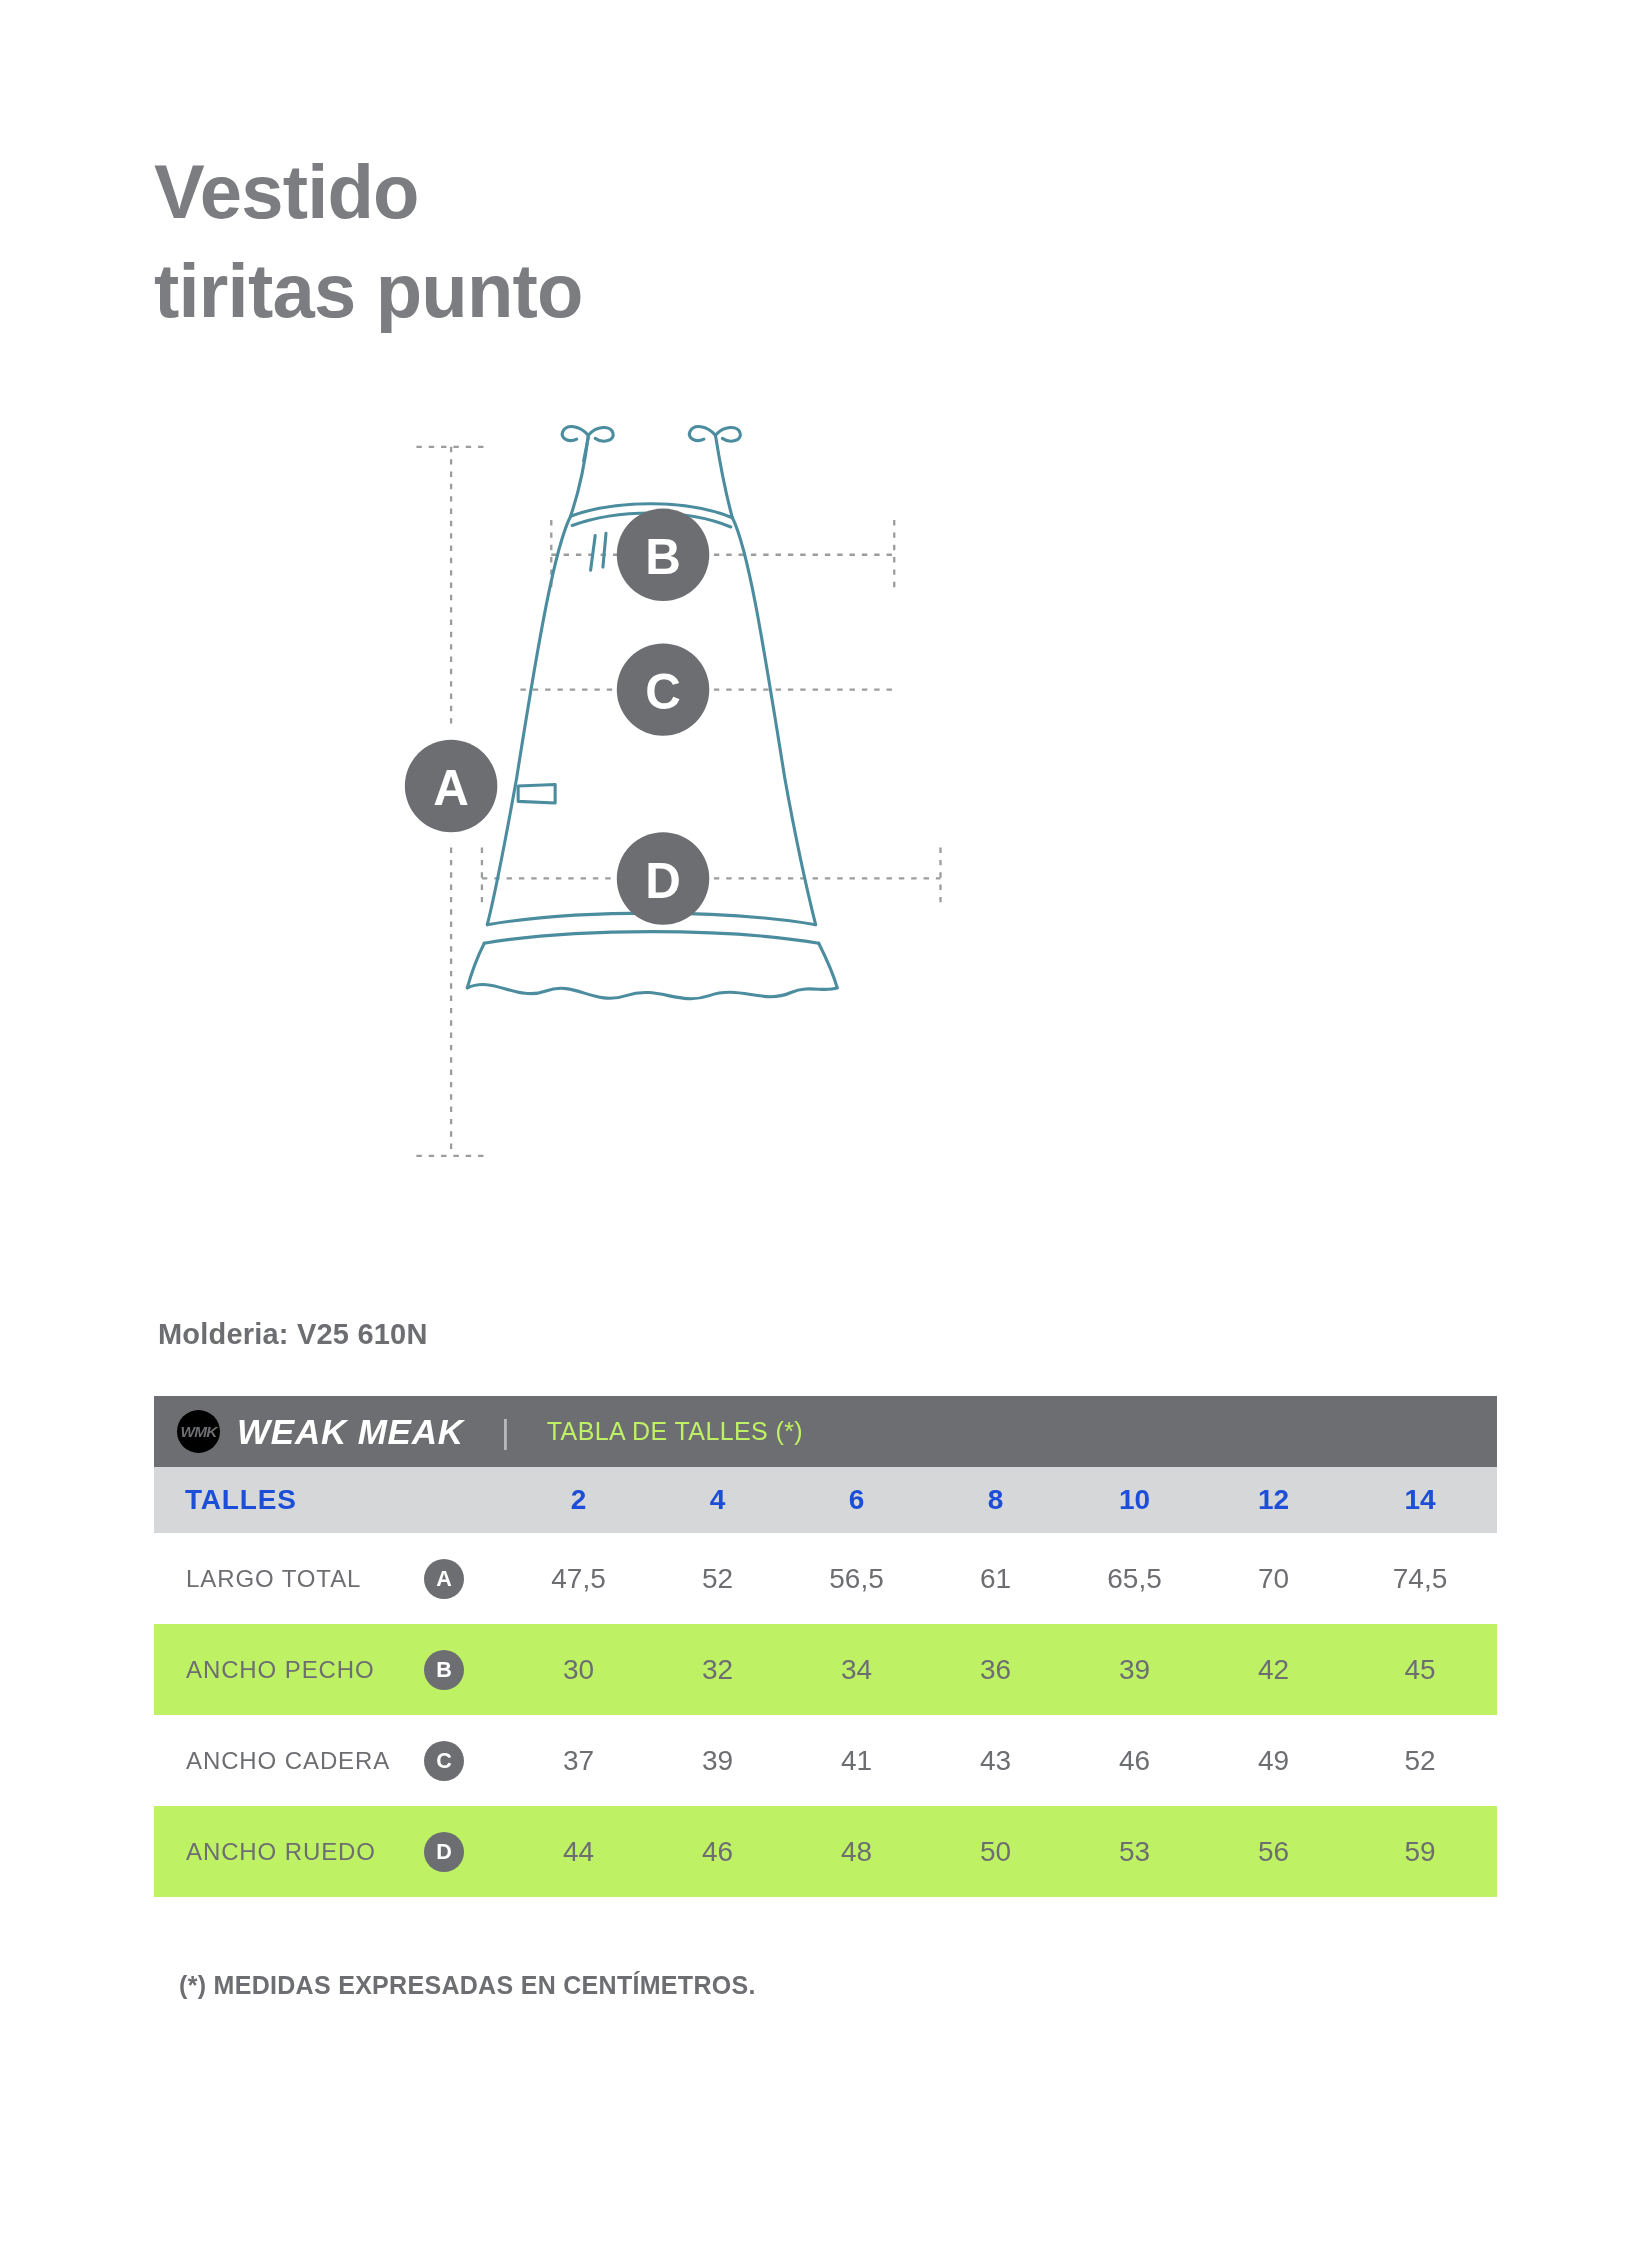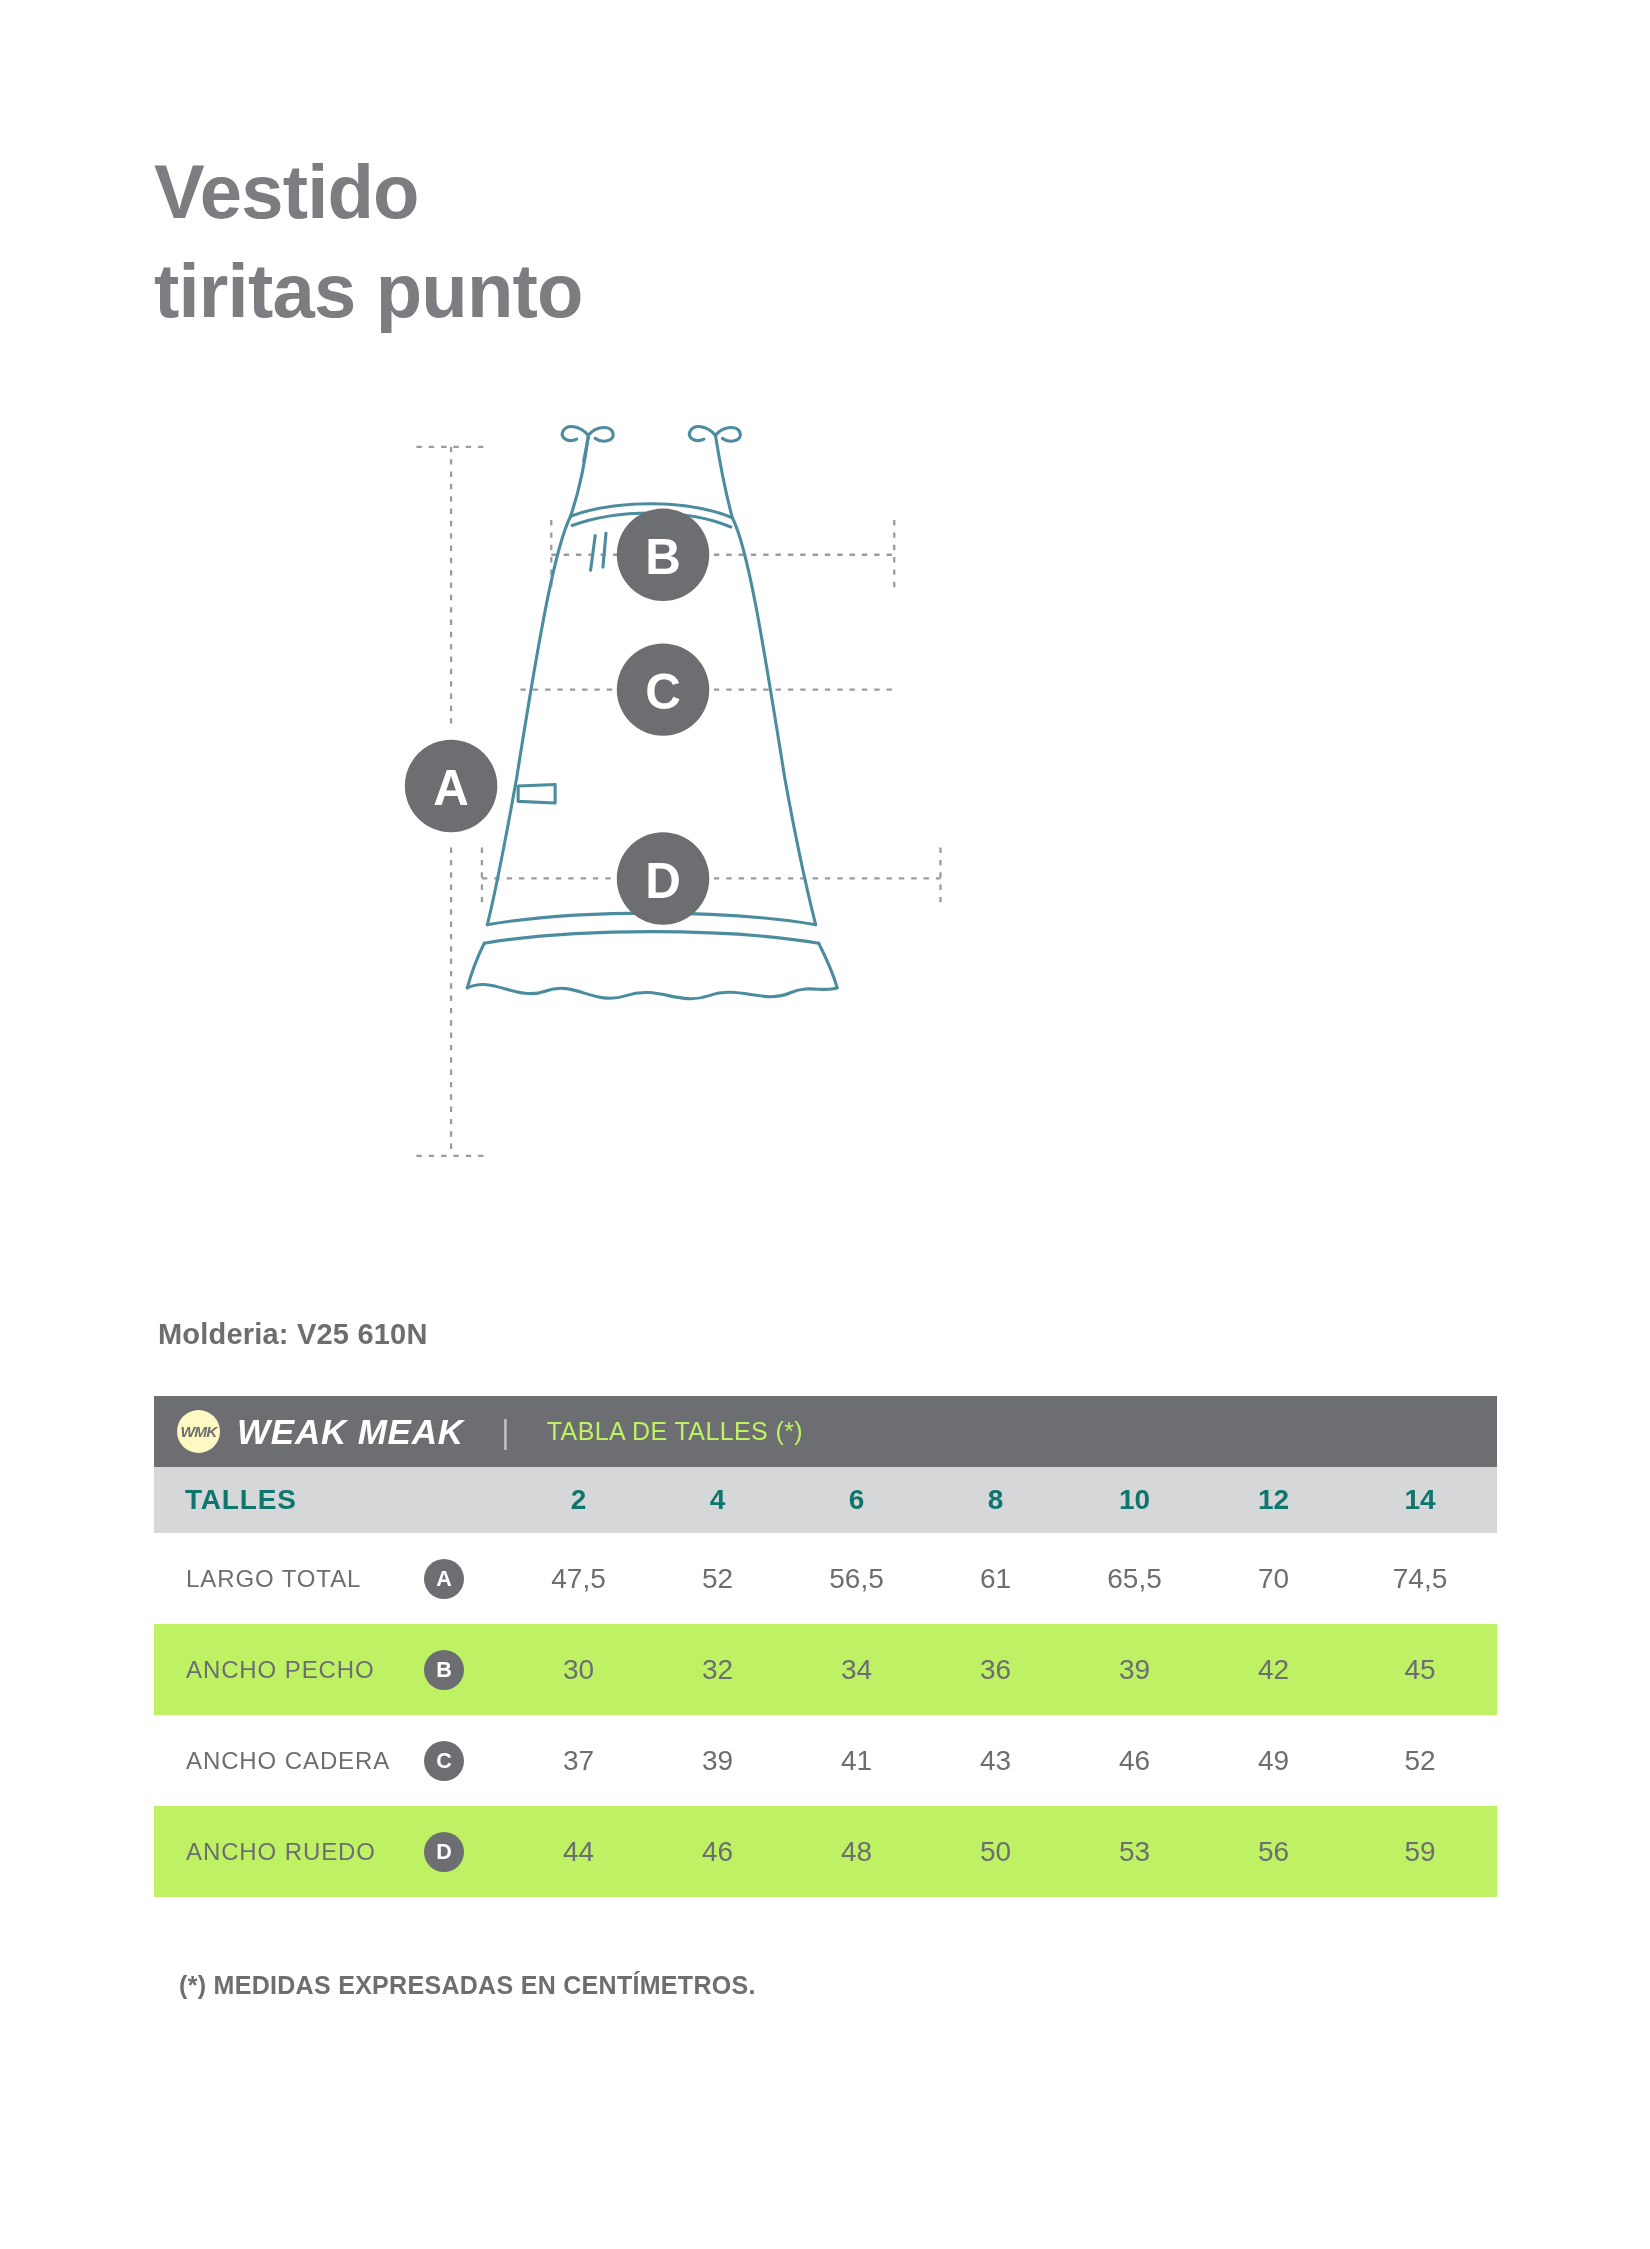--- a/index.html
+++ b/index.html
@@ -83,21 +83,21 @@
     padding-left: 23px !important;
   }
   .brand-inner {
     display: flex;
     align-items: center;
     gap: 17px;
   }
   .brand-logo {
     width: 43px; height: 43px;
     border-radius: 50%;
-    background: #fef9c3;
+    background: #000000;
     color: #6d6e71;
     display: flex;
     align-items: center;
     justify-content: center;
     font-size: 15.4px;
     font-weight: bold;
     font-style: italic;
     letter-spacing: -0.8px;
     flex: 0 0 auto;
   }
@@ -117,21 +117,21 @@
   .tabla-label {
     color: #bef264;
     font-size: 25px;
     font-weight: 400;
     letter-spacing: 0.4px;
   }
   .subhdr-row td {
     background: #d6d7d8;
     height: 66px;
     vertical-align: middle;
-    color: #0f766e;
+    color: #1d4ed8;
     font-size: 28px;
     font-weight: bold;
     text-align: center;
   }
   .subhdr-row td.label {
     text-align: left;
     padding-left: 31px !important;
     letter-spacing: 0.8px;
   }
   .data-row td {

